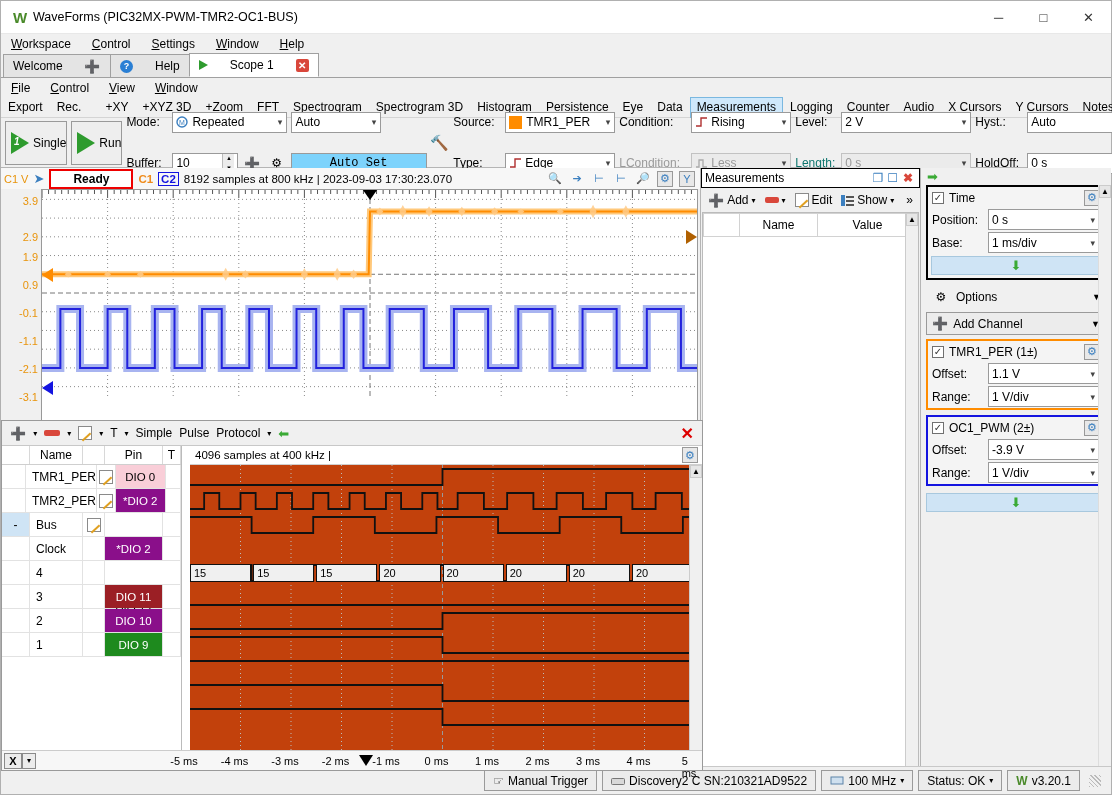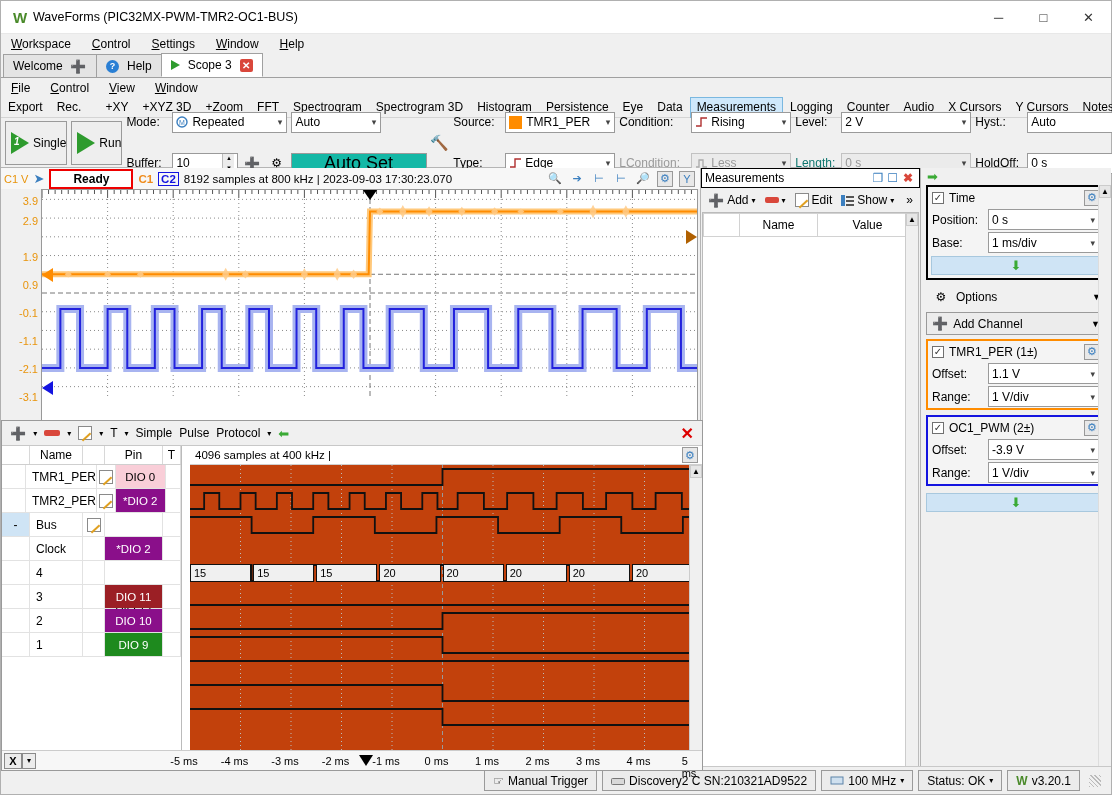--- a/index.html
+++ b/index.html
@@ -21,21 +21,21 @@
   .tb-title { font-size:12.5px; flex:1; }
   .winbtns { display:flex; height:33px; }
   .winbtn { width:45px; height:33px; display:flex; align-items:center; justify-content:center; font-size:13px; color:#333; }
 
   
   .menubar { height:20px; display:flex; align-items:center; padding-left:10px; gap:21px; background:#f0f0f0; font-size:12px; }
   .menubar span u { text-decoration:underline; }
 
   
   .tabstrip { height:24px; display:flex; align-items:flex-end; padding-left:2px; background:#f0f0f0; border-bottom:1px solid #a0a0a0; }
-  .tab { height:23px; display:flex; align-items:center; gap:8px; padding:0 9px; border:1px solid #a0a0a0; border-bottom:none;
+  .tab { height:23px; display:flex; align-items:center; gap:22px; padding:0 9px; border:1px solid #a0a0a0; border-bottom:none;
          background:#e4e4e4; font-size:12px; margin-right:-1px; }
   .tab.active { background:#fff; height:24px; border-bottom:1px solid #fff; position:relative; z-index:2; }
   .ic-plus { color:#3aaa35; font-weight:bold; font-size:13px; }
   .ic-help { width:13px;height:13px;border-radius:50%;background:#2a7fd4;color:#fff;font-size:9px;display:flex;align-items:center;justify-content:center;font-weight:bold;}
   .ic-play { width:0;height:0;border-left:9px solid #2e9b2e;border-top:5px solid transparent;border-bottom:5px solid transparent;}
   .ic-x { width:13px;height:13px;background:#d9473b;color:#fff;font-size:10px;display:flex;align-items:center;justify-content:center;font-weight:bold;border-radius:2px;}
 
   
   .instmenu { height:19px; display:flex; align-items:center; padding-left:10px; gap:20px; background:#f0f0f0; font-size:12px; }
 
@@ -52,21 +52,21 @@
   .tri-num { position:absolute; left:-15px; top:-7px; color:#fff; font-size:10px; font-weight:bold;}
   .fields { display:flex; flex-direction:column; gap:3px; }
   .frow { display:flex; align-items:center; gap:4px; height:38px;}
   .flabel { font-size:12px; }
   .sel { height:21px; border:1px solid #9a9a9a; background:#fff; display:flex; align-items:center; padding:0 3px; font-size:12px; position:relative;}
   .sel .caret { position:absolute; right:4px; color:#444; font-size:9px; }
   .sel.dis { background:#ebebeb; color:#999; border-color:#c2c2c2;}
   .spin { height:21px; border:1px solid #9a9a9a; background:#fff; display:flex; align-items:center; padding:0 3px; font-size:12px; }
   .spinbtns { margin-left:auto; display:flex; flex-direction:column; width:12px; border-left:1px solid #bbb; height:100%;}
   .spinbtns div { flex:1; display:flex; align-items:center; justify-content:center; font-size:6px; background:#ececec; }
-  .btnplain { height:21px; border:1px solid #9a9a9a; background:#14b8a6; display:flex; align-items:center; justify-content:center; font-size:18px;}
+  .btnplain { height:21px; border:1px solid #9a9a9a; background:#7dd3fc; display:flex; align-items:center; justify-content:center; font-size:12px;font-family:Liberation Mono, monospace;}
   .swatch { width:13px;height:13px;margin-right:4px;}
   .gearic { width:20px;height:19px;display:flex;align-items:center;justify-content:center;}
 
   
   .body { position:relative; height:603px; display:flex; }
 
   
   .scopewrap { width:700px; display:flex; flex-direction:column; border-right:1px solid #b5b5b5;}
   .scopehdr { height:21px; display:flex; align-items:center; gap:5px; padding:0 3px; background:#f7f7f7; font-size:11.5px;}
   .c1v { color:#e8940c; font-size:11px; }
@@ -178,21 +178,21 @@
     <div class="tab">
       <span>Welcome</span>
       <span class="ic-plus">➕</span>
     </div>
     <div class="tab">
       <span class="ic-help">?</span>
       <span>Help</span>
     </div>
     <div class="tab active">
       <span class="ic-play"></span>
-      <span>Scope 3</span>
+      <span>Scope 1</span>
       <span class="ic-x">✕</span>
     </div>
   </div>
 
   <div class="instmenu">
     <span><u>F</u>ile</span>
     <span><u>C</u>ontrol</span>
     <span><u>V</u>iew</span>
     <span><u>W</u>indow</span>
   </div>
@@ -367,21 +367,21 @@
           <span class="sc-ic">⊢</span>
           <span class="sc-ic">🔎</span>
           <span class="sc-ic boxed">⚙</span>
           <span class="sc-ic boxed">Y</span>
         </span>
       </div>
 
       <div class="plotrow">
         <div class="yaxis">
           <div style="top:12px">3.9</div>
-          <div style="top:32px">2.9</div>
+          <div style="top:48px">2.9</div>
           <div style="top:68px">1.9</div>
           <div style="top:96px">0.9</div>
           <div style="top:124px">-0.1</div>
           <div style="top:152px">-1.1</div>
           <div style="top:180px">-2.1</div>
           <div style="top:208px">-3.1</div>
           <div style="top:236px">-4.1</div>
           <div style="top:264px">-5.1</div>
           <div style="top:292px">-6.1</div>
         </div>

